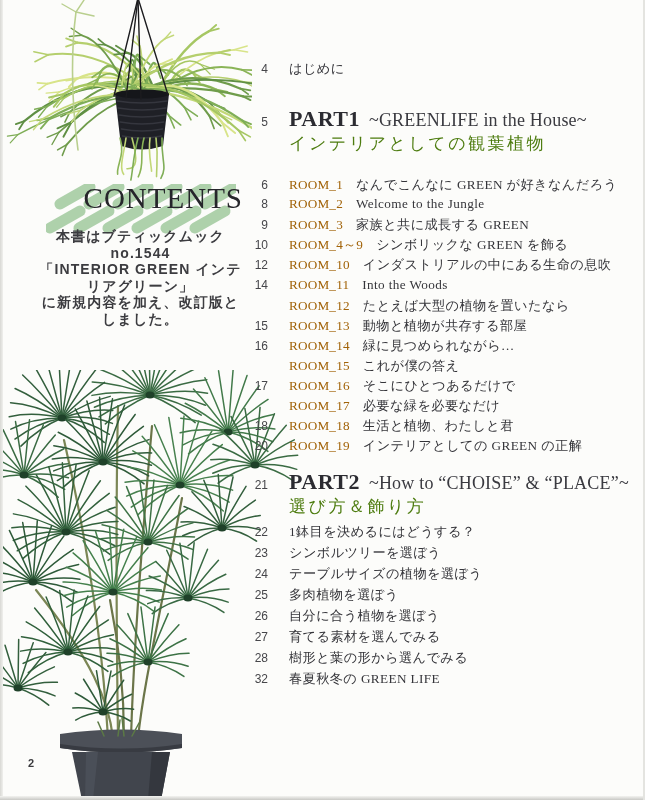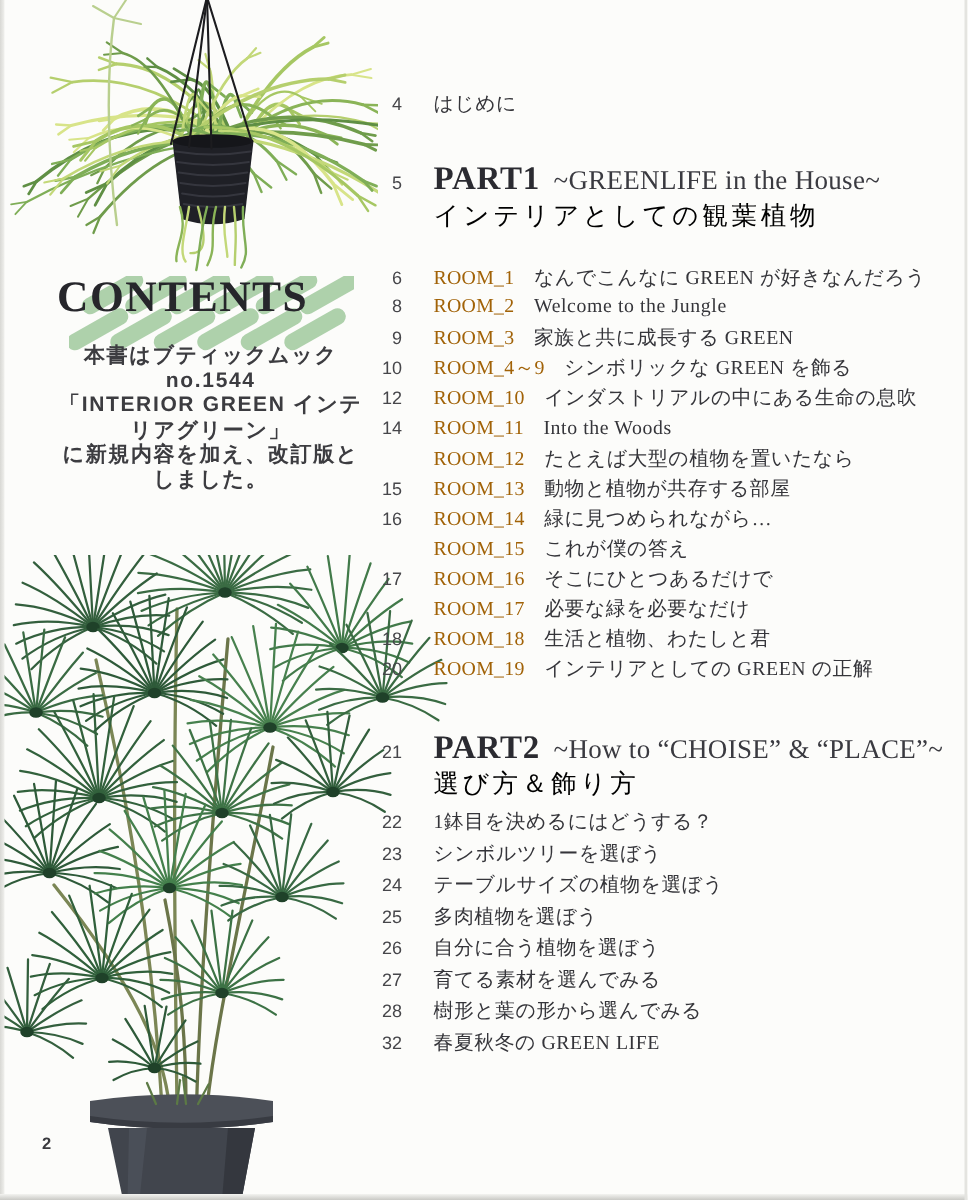--- a/index.html
+++ b/index.html
@@ -13,22 +13,22 @@
     background:linear-gradient(90deg,#d8d8d4,#f0f0ed);z-index:6;}
   .edge-bottom{position:absolute;left:0;bottom:0;width:100%;height:4px;
     background:linear-gradient(0deg,#c9c9c5,#f3f3f0);z-index:6;}
   .edge-right{position:absolute;right:0;top:0;width:2px;height:100%;background:#e4e4e0;z-index:6;}
 
   #hang-svg{position:absolute;left:0;top:0;z-index:1;pointer-events:none;}
   #palm-svg{position:absolute;left:0;top:370px;z-index:1;pointer-events:none;}
 
   .contents-block{position:absolute;left:38px;top:182px;width:205px;z-index:2;}
   .brush{position:absolute;left:8px;top:2px;z-index:0;}
-  .c-title{position:relative;z-index:2;text-align:left;
-    font-size:29px;font-weight:bold;letter-spacing:1px;color:#26262b;}
+  .c-title{position:relative;z-index:2;text-align:right;
+    font-size:29px;font-weight:normal;letter-spacing:1px;color:#26262b;}
   .c-note{margin-top:13px;position:relative;z-index:2;
     font-family:"Liberation Sans","DejaVu Sans",sans-serif;
     font-weight:bold;font-size:14px;letter-spacing:1.1px;
     line-height:16.5px;color:#3c3c40;text-align:center;}
 
   .pagenum{position:absolute;left:28px;top:757px;z-index:3;
     font-family:"Liberation Sans","DejaVu Sans",sans-serif;
     font-weight:bold;font-size:11px;color:#3a3a3e;}
 
   .toc{position:absolute;left:236px;top:60px;width:400px;z-index:2;}
@@ -36,23 +36,23 @@
   .num{flex:none;width:32px;text-align:right;margin-right:21px;
     font-family:"Liberation Sans","DejaVu Sans",sans-serif;
     font-size:12px;color:#46464a;}
   .code{flex:none;margin-right:13px;font-size:13.2px;color:#a16207;letter-spacing:0.2px;}
   .ttl{font-size:13.2px;color:#35353a;letter-spacing:0.4px;white-space:nowrap;}
   .intro{margin-bottom:26px;}
   .part-head .head-row{height:26px;}
   .part-head .sub-row{height:24px;}
   .ph-title{font-size:22px;font-weight:bold;color:#2b2b31;letter-spacing:0.5px;}
   .ph-suffix{font-size:18px;color:#3a3a40;margin-left:9px;letter-spacing:0.2px;}
-  .ph-sub{font-size:17px;letter-spacing:2.5px;color:#000000;}
+  .ph-sub{font-size:17px;letter-spacing:2.5px;color:#4d7c0f;}
   .room-list{margin-top:20px;}
-  .p2head{margin-top:28px;}
+  .p2head{margin-top:12px;}
   .p2list{margin-top:4px;}
   .p2list .row{height:20.9px;}
 </style>
 </head>
 <body>
 
 <div class="edge-left"></div>
 <div class="edge-bottom"></div>
 <div class="edge-right"></div>
 

